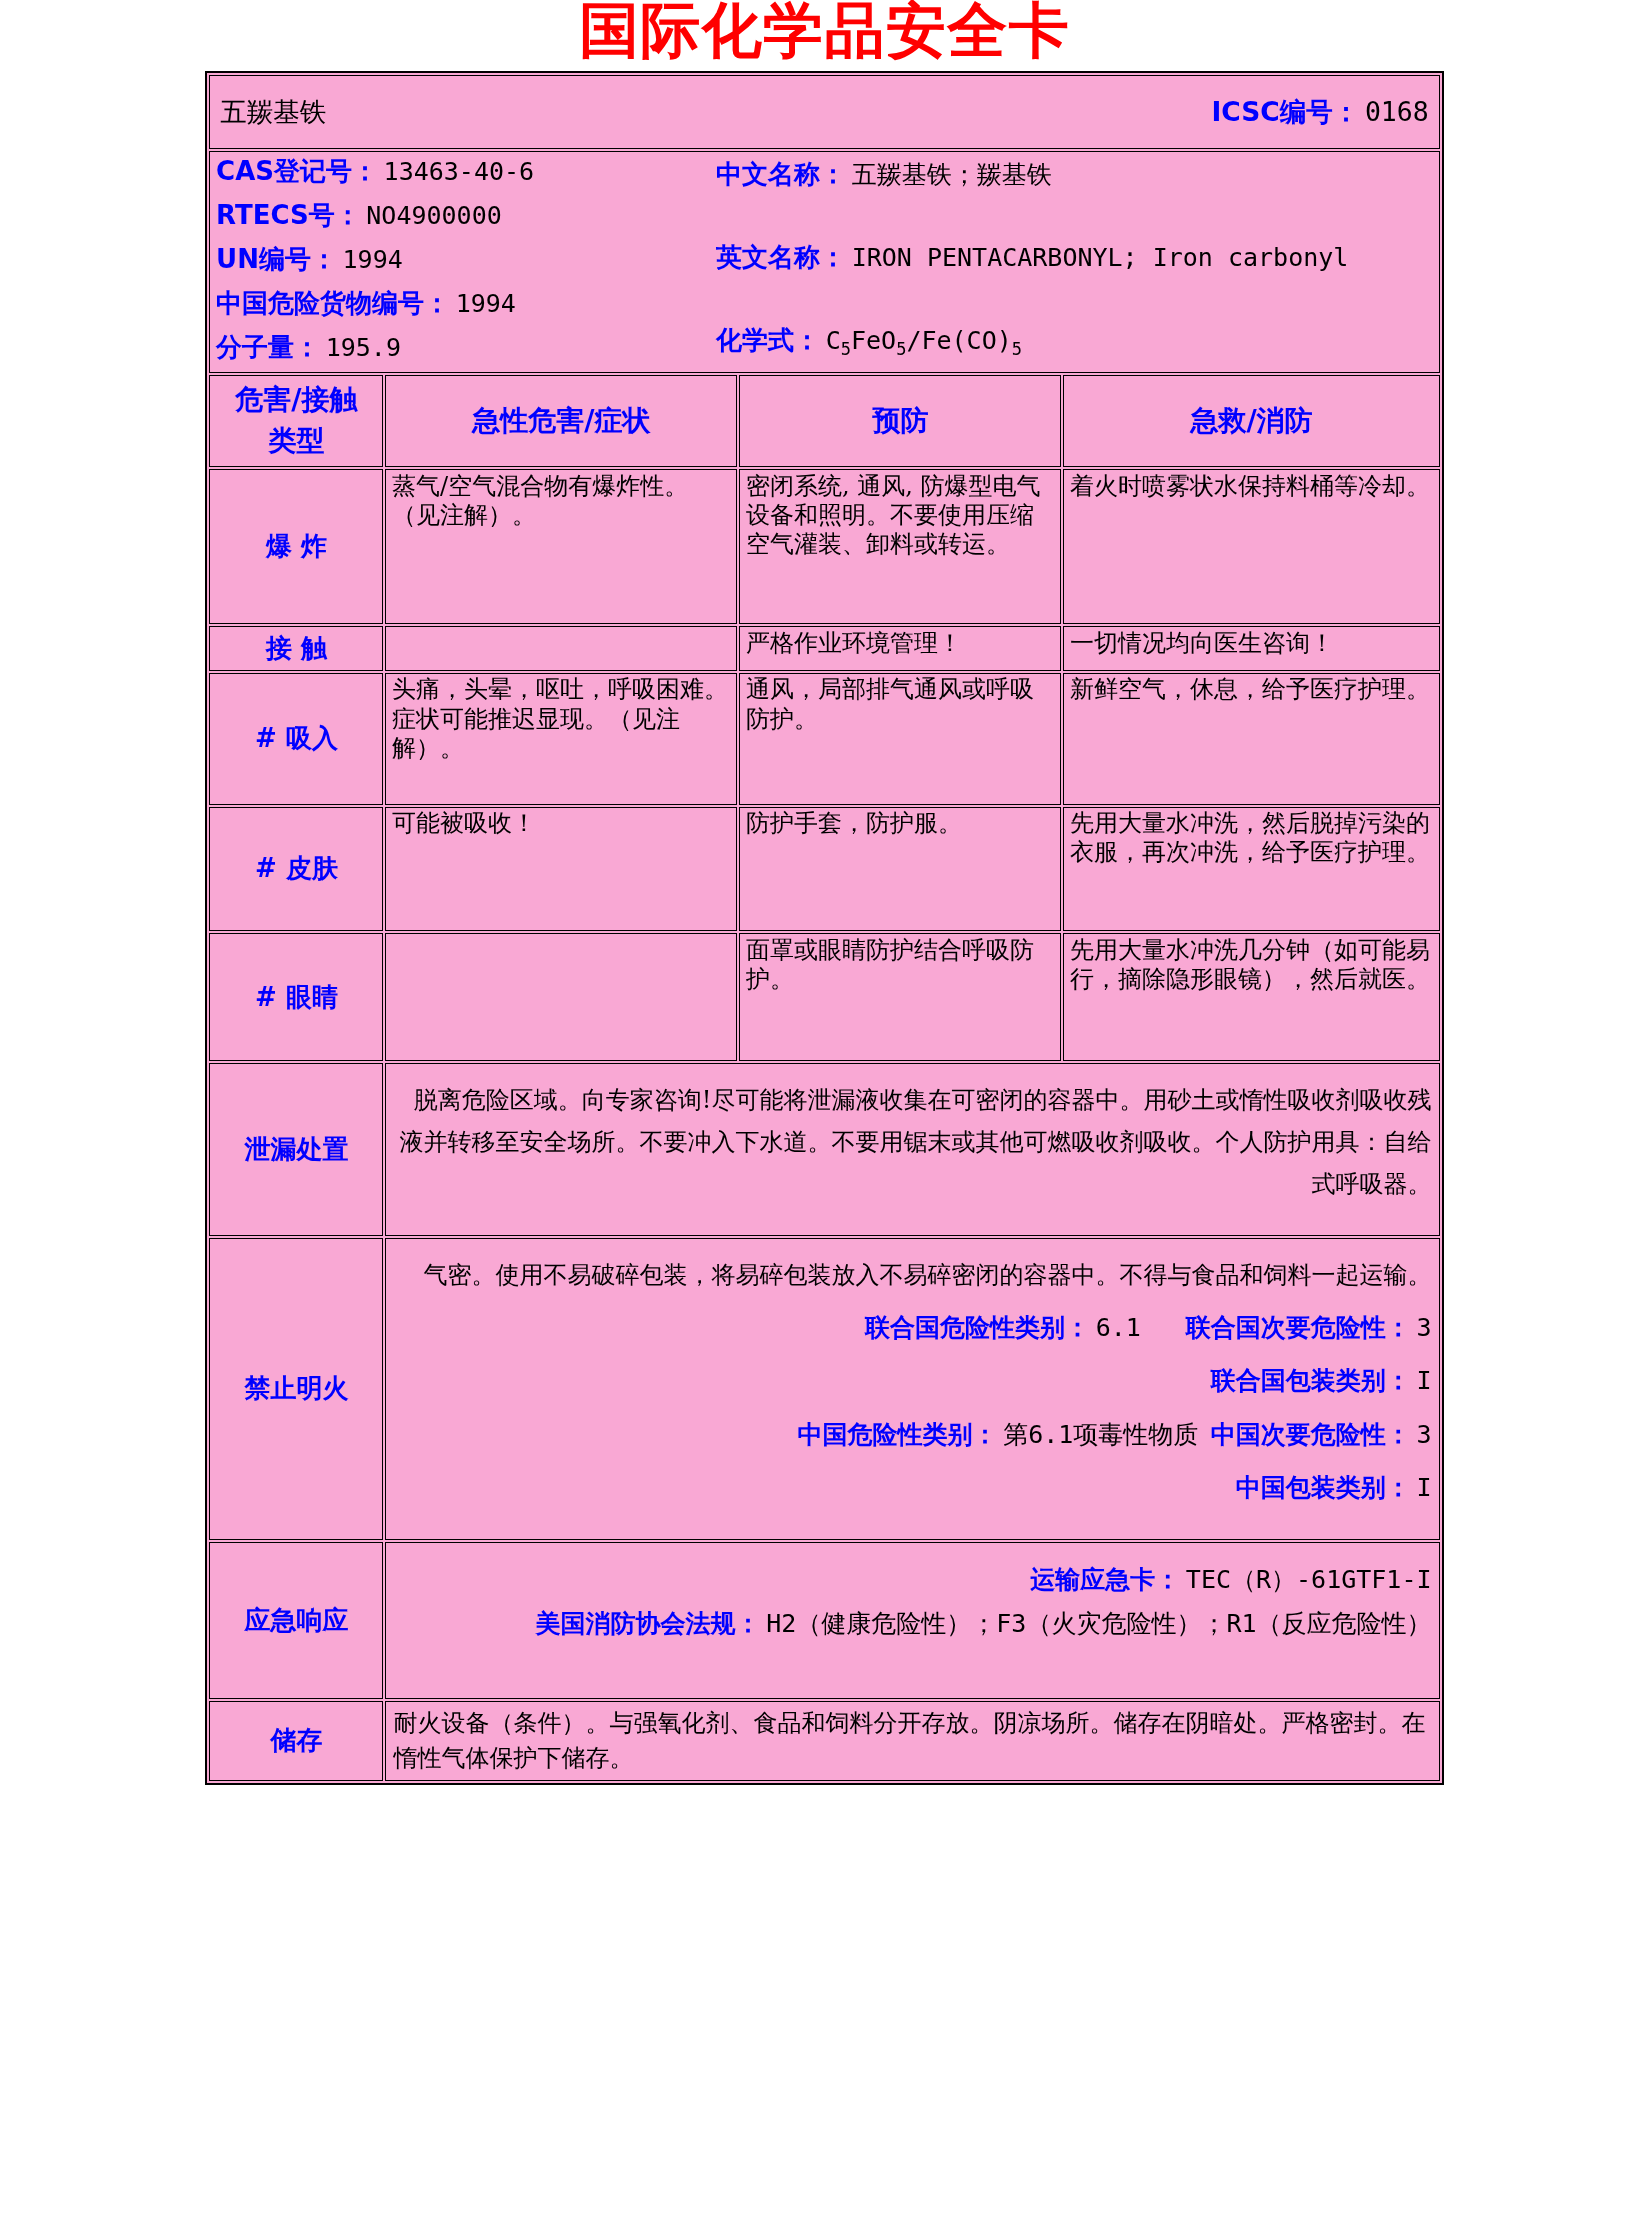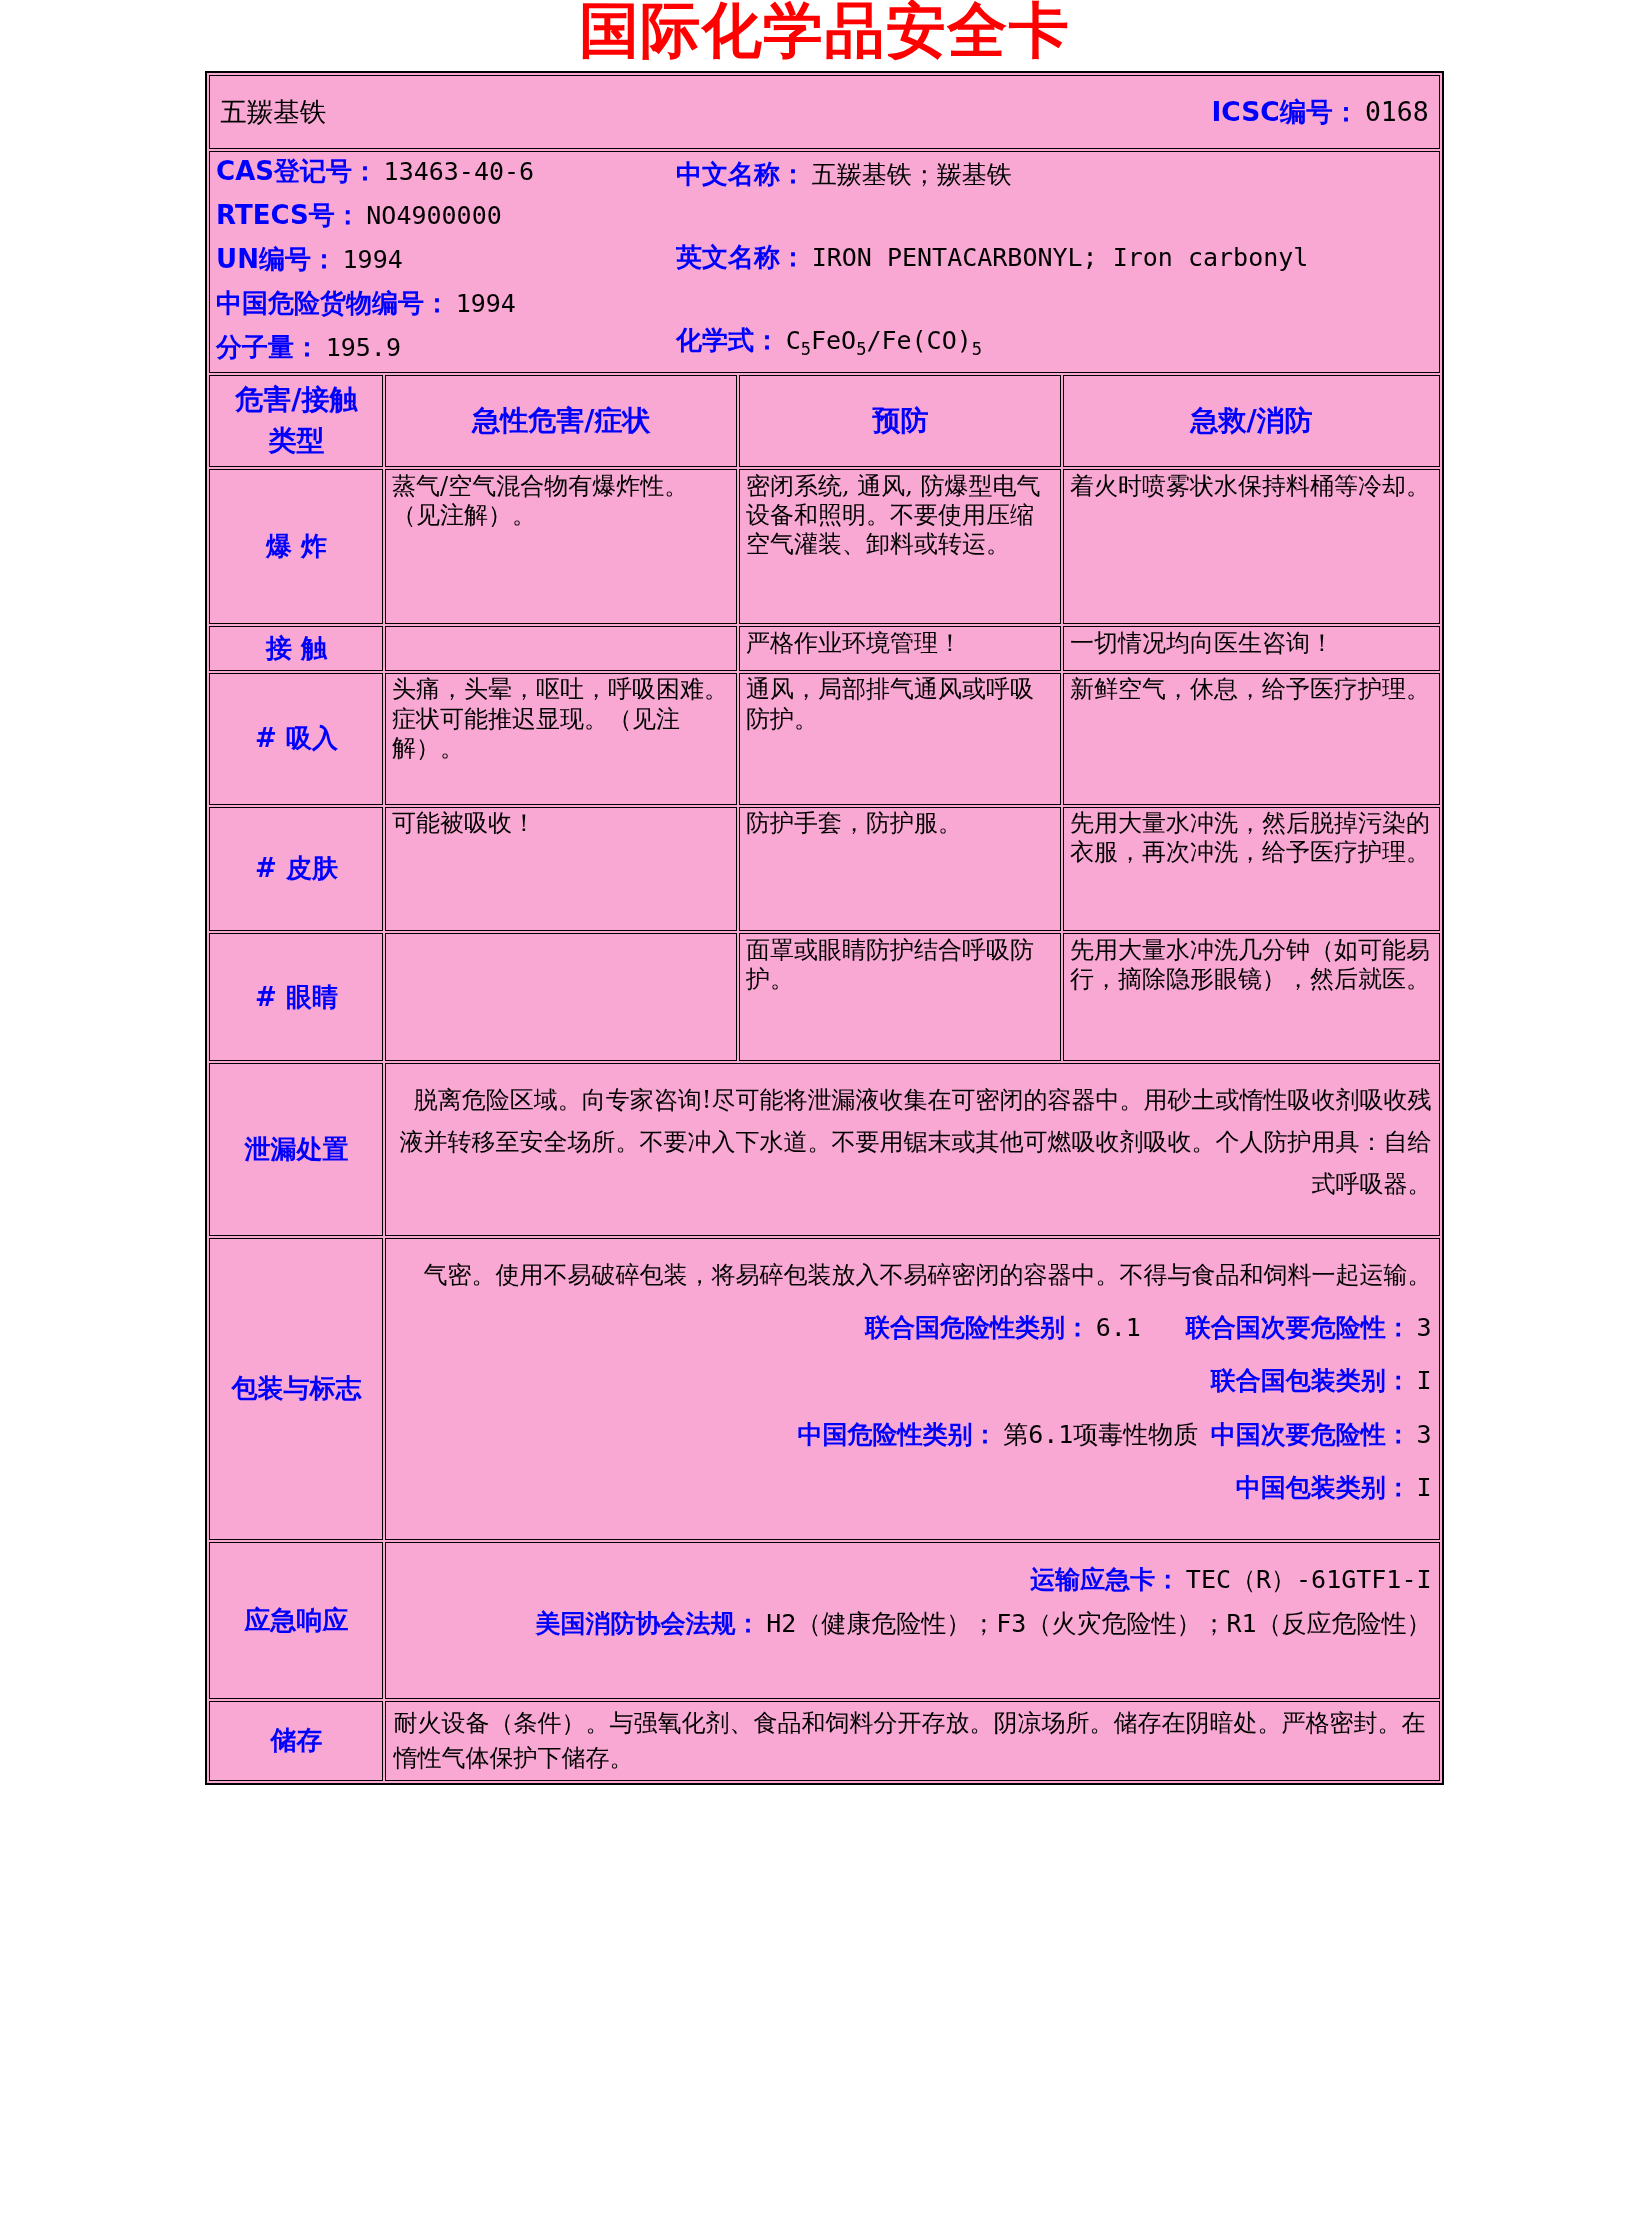--- a/index.html
+++ b/index.html
@@ -42,21 +42,21 @@
     margin-left:5.6px;
   }
   sub{font-size:0.68em;}
   
   td.bar-cell{vertical-align:middle;}
   .bar-flex{display:flex;justify-content:space-between;align-items:center;padding:0 4.2px;}
   .bar-name{font-size:26.5px;}
   .bar-icsc{font-size:26.5px;white-space:nowrap;}
   
   td.info-cell{vertical-align:top;}
-  .info-flex{display:flex;width:100%;height:213px;}
+  .info-flex{display:flex;width:100%;height:213px;gap:40px;}
   .info-left{width:460px;display:flex;flex-direction:column;justify-content:space-between;padding:2.8px 0;}
   .info-right{flex:1;display:flex;flex-direction:column;justify-content:space-between;padding:6px 0;}
   .info-line{font-size:25px;white-space:nowrap;}
   .info-line .lbl{font-size:26px;}
   
   tr.r-bar  > td{height:69px;}
   tr.r-info > td{height:217px;}
   tr.r-head > td{height:88px;}
   tr.r-fire > td{height:75px;}
   tr.r-expl > td{height:150px;}
@@ -163,21 +163,21 @@
     <td>先用大量水冲洗几分钟（如可能易行，摘除隐形眼镜），然后就医。</td>
   </tr>
 
 
   <tr class="r-spill">
     <td class="type">泄漏处置</td>
     <td colspan="3" class="wide">脱离危险区域。向专家咨询!尽可能将泄漏液收集在可密闭的容器中。用砂土或惰性吸收剂吸收残液并转移至安全场所。不要冲入下水道。不要用锯末或其他可燃吸收剂吸收。个人防护用具：自给式呼吸器。</td>
   </tr>
 
   <tr class="r-pack">
-    <td class="type">包装与标志</td>
+    <td class="type">禁止明火</td>
     <td colspan="3" class="wide">
       <div class="pack-par">气密。使用不易破碎包装，将易碎包装放入不易碎密闭的容器中。不得与食品和饲料一起运输。</div>
       <div class="pack-line"><span class="lbl">联合国危险性类别：</span><span class="val">6.1</span><span class="lbl gap-wide">联合国次要危险性：</span><span class="val">3</span></div>
       <div class="pack-line"><span class="lbl">联合国包装类别：</span><span class="val">I</span></div>
       <div class="pack-line"><span class="lbl">中国危险性类别：</span><span class="val">第6.1项毒性物质</span><span class="lbl gap-small">中国次要危险性：</span><span class="val">3</span></div>
       <div class="pack-line"><span class="lbl">中国包装类别：</span><span class="val">I</span></div>
     </td>
   </tr>
 
   <tr class="r-emer">

